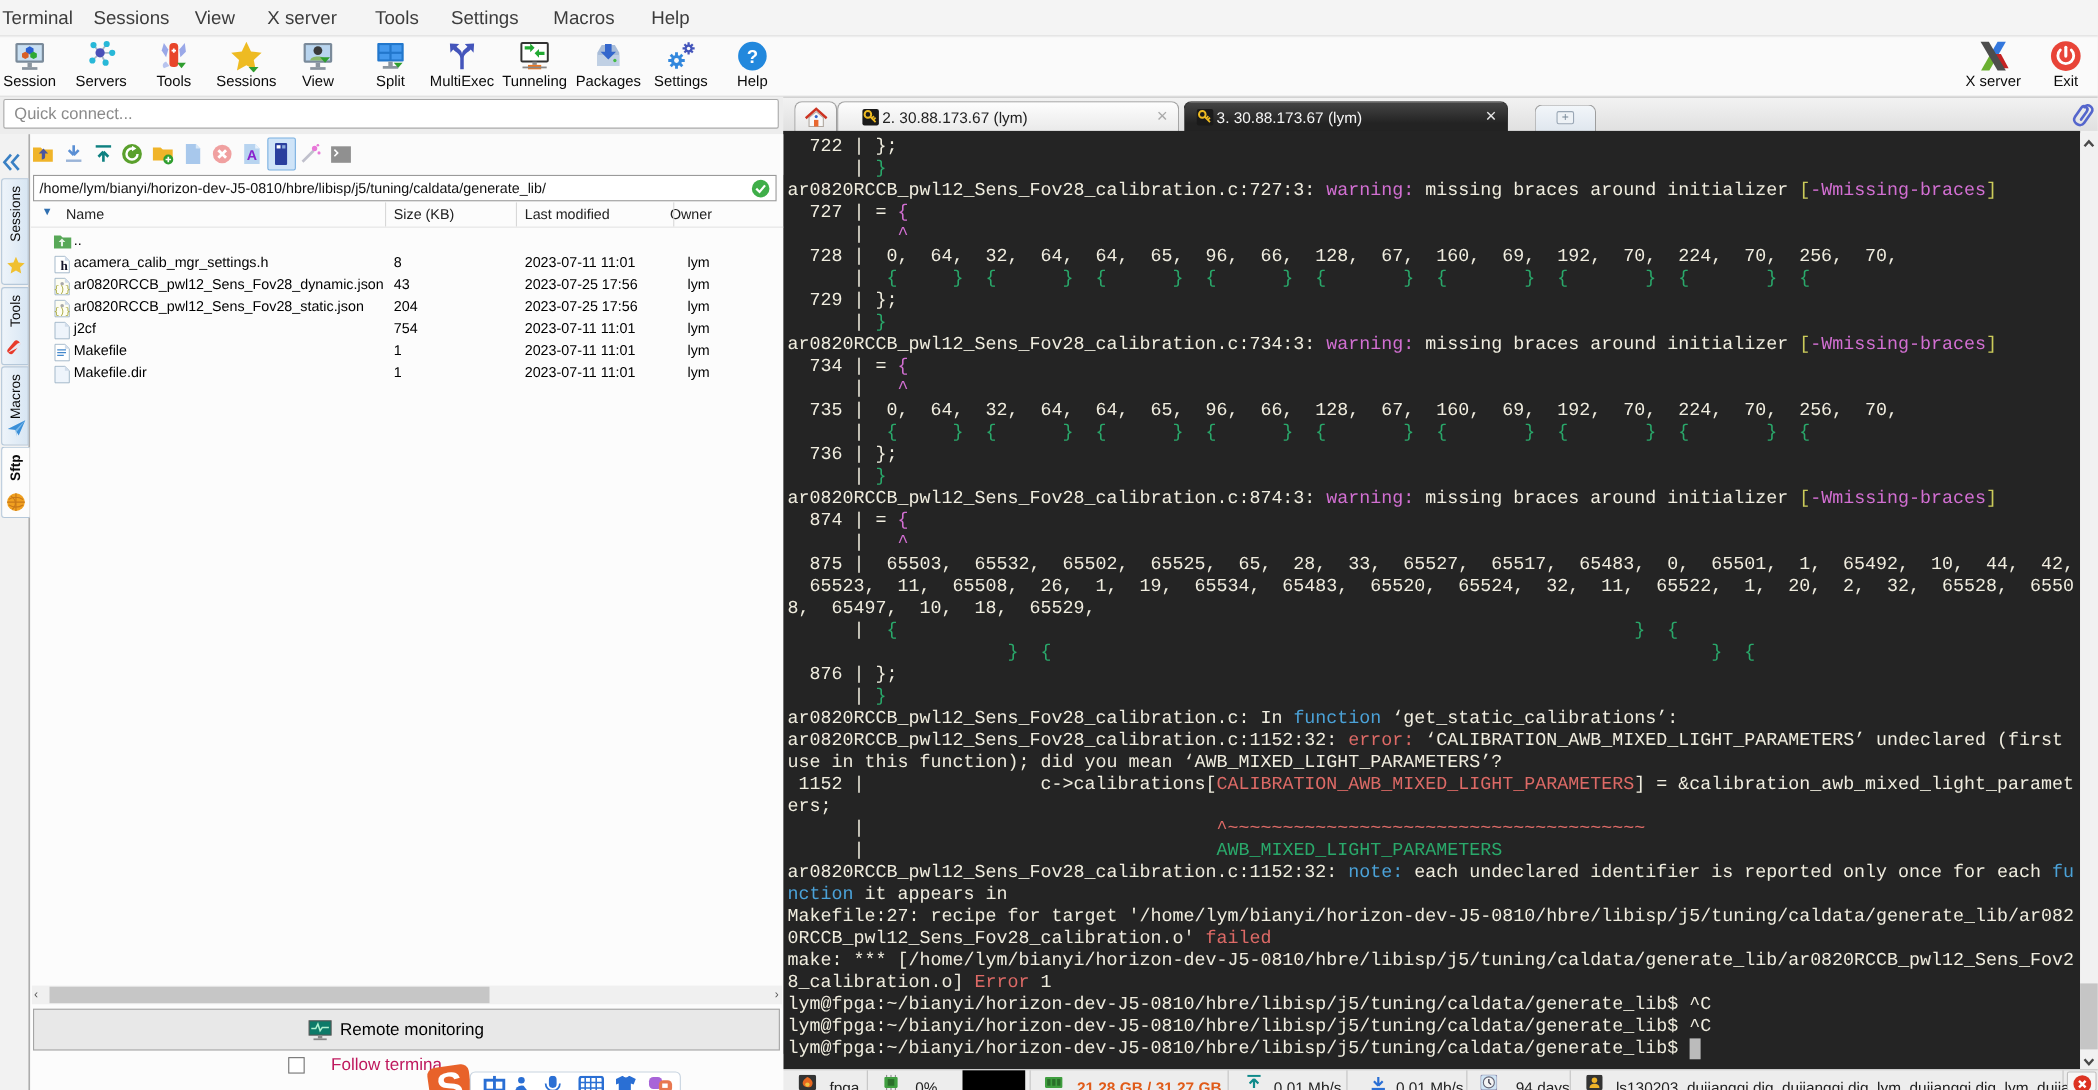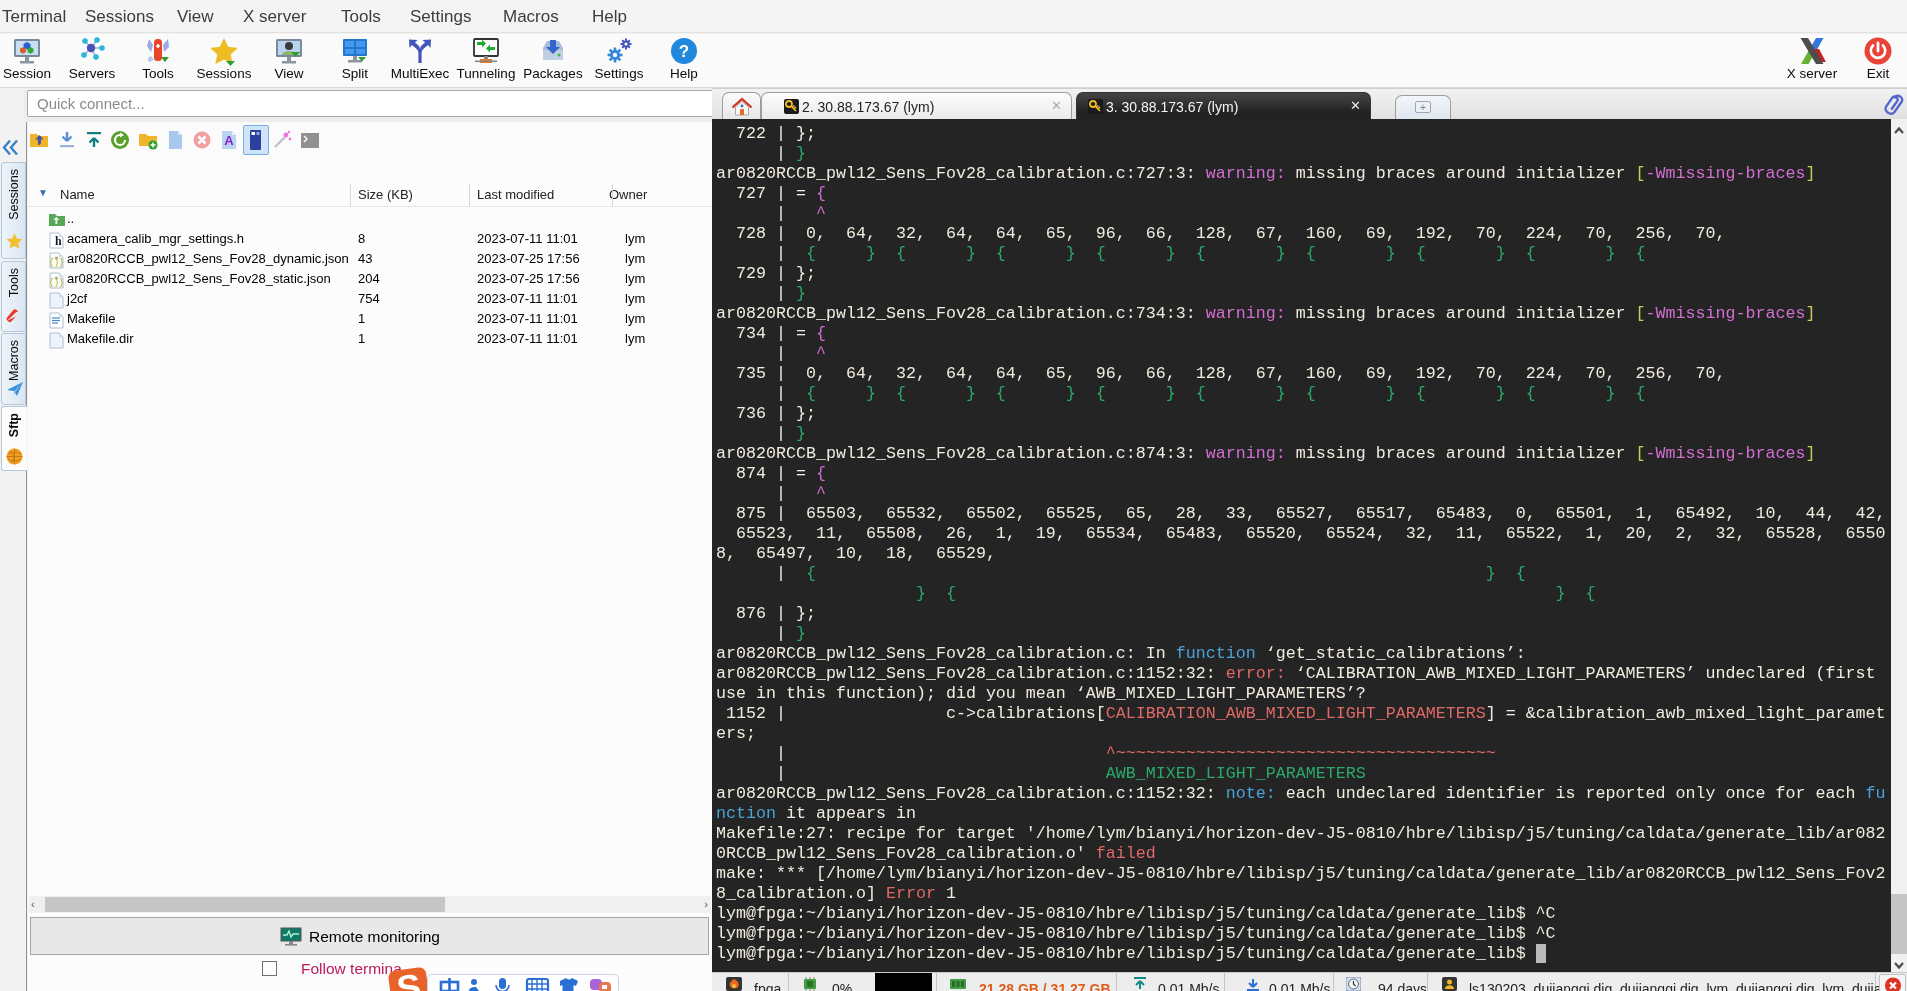--- a/index.html
+++ b/index.html
@@ -10,21 +10,21 @@
 #menubar span { position:absolute; top:7px; }
 
 
 #toolbar { position:absolute; left:0; top:34px; width:1907px; height:54px; background:#fafafa;
   border-bottom:1px solid #d9d9d9; }
 .tbtn { position:absolute; top:2px; width:90px; text-align:center; }
 .tbtn svg { display:block; margin:0 auto; }
 .tbtn .lbl { font-size:13.5px; color:#0a0a0a; margin-top:0px; }
 
 
-#qcrow { position:absolute; left:0; top:88px; width:712px; height:34px; background:#ededed;margin-left:24px; }
+#qcrow { position:absolute; left:0; top:88px; width:712px; height:34px; background:#ededed; }
 #qcbox { position:absolute; left:3px; top:2px; width:705px; height:27px; background:#fff;
   border:1px solid #a9a9a9; border-radius:2px; font-size:15px; color:#8a8a8a; line-height:25px;
   padding-left:9px; }
 
 
 #tabbar { position:absolute; left:712px; top:88px; width:1195px; height:31px;
   background:linear-gradient(#f2f2f2,#e0e0e0); border-top:1px solid #cfcfcf; }
 .tab { position:absolute; top:3px; height:28px; border:1px solid #9e9e9e; border-bottom:none;
   border-radius:7px 7px 0 0; background:linear-gradient(#fdfdfd,#e9e9e9); }
 .tab.active { background:linear-gradient(#454545,#232323 70%); border-color:#333; }
@@ -498,20 +498,24 @@
         <path d="M12 4 l2 2 l4 -4" stroke="#e858c8" stroke-width="0" fill="none"></path>
         <circle cx="14" cy="5" r="2.4" fill="#e878d8"></circle>
         <circle cx="18" cy="9" r="1.4" fill="#e878d8"></circle>
         <circle cx="17" cy="2" r="1.2" fill="#e878d8"></circle>
       </svg>
       <svg width="20" height="20" viewBox="0 0 20 20" style="position:absolute;left:272px;top:8px">
         <rect x="1" y="3" width="18" height="15" fill="#909090"></rect>
         <path d="M4 6 l3 3 l-3 3" stroke="#fff" stroke-width="1.4" fill="none"></path>
       </svg>
     </div>
+  <div id="pathrow">/home/lym/bianyi/horizon-dev-J5-0810/hbre/libisp/j5/tuning/caldata/generate_lib/<svg width="17" height="17" viewBox="0 0 17 17" style="position:absolute;right:5px;top:3px">
+        <circle cx="8.5" cy="8.5" r="8" fill="#3fae49"></circle>
+        <path d="M4.5 8.5 l3 3 l5-6" stroke="#fff" stroke-width="2" fill="none"></path>
+      </svg></div>
   <div id="ftable">
     <div class="fhead" style="left:10px;top:3px;color:#2f6fb0;font-size:10px">▼</div>
     <div class="fhead" style="left:32px;top:3px">Name</div>
     <div class="fhead" style="left:330px;top:3px">Size (KB)</div>
     <div class="fhead" style="left:449px;top:3px">Last modified</div>
     <div class="fhead" style="left:581px;top:3px">Owner</div>
     <div class="hline" style="left:322px"></div>
     <div class="hline" style="left:441px"></div>
     <div class="hline" style="left:584px"></div>
     <div style="position:absolute;left:0;top:22px;width:684px;height:1px;background:#e4e4e4"></div>

